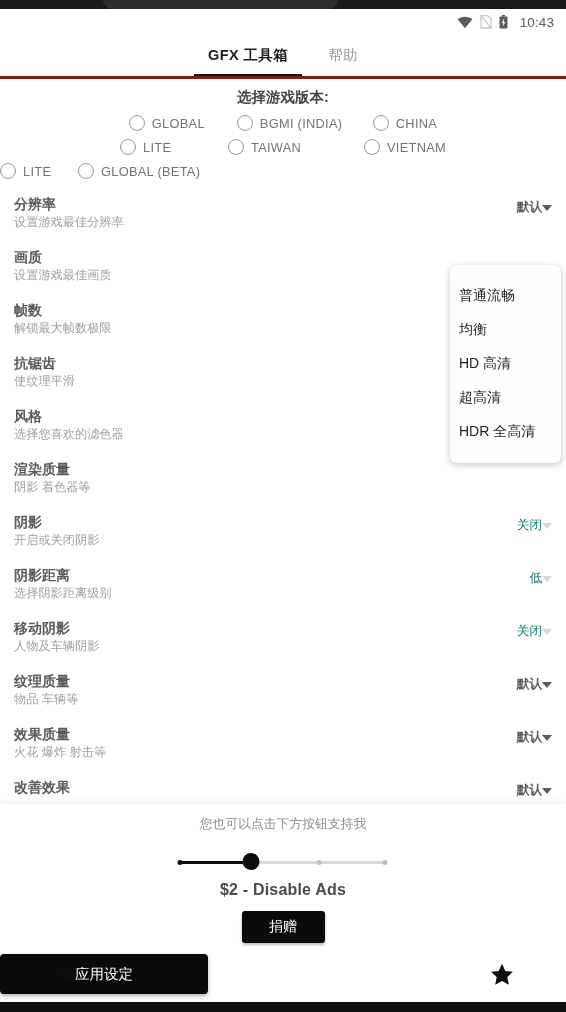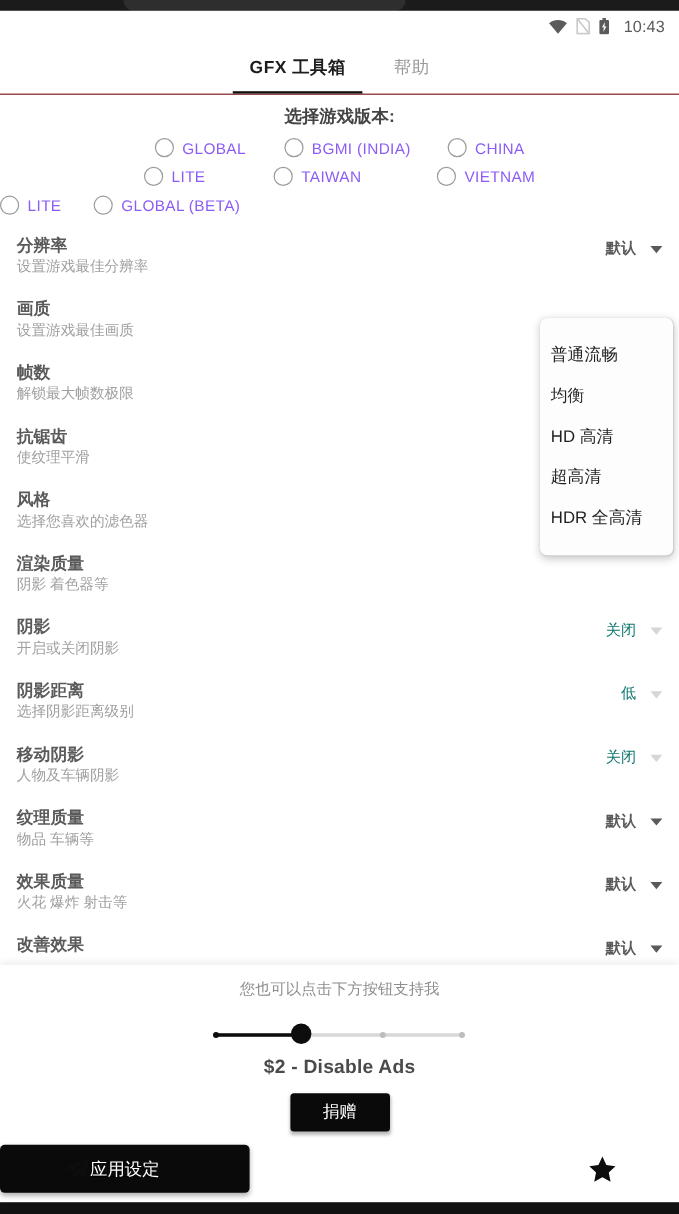--- a/index.html
+++ b/index.html
@@ -49,21 +49,21 @@
     font-size:13.5px; color:#5b5b5b; margin-left:5px;
     letter-spacing:0.1px;
   }
 
   
   .tabbar {
     position:relative;
     height:44px; width:100%;
     background:#ffffff;
     display:flex; align-items:stretch; justify-content:center;
-    border-bottom:1px solid #7f1d1d;
+    border-bottom:3px solid #7f1d1d;
     text-align:center;
   }
   .tab {
     display:flex; align-items:center; justify-content:center;
     padding:0 20px;
     position:relative;
     cursor:pointer;
   }
   .tab-label { font-size:14.5px; color:#9a9a9a; letter-spacing:0.4px; }
   .tab.active .tab-label { color:#1d1d1d; font-weight:bold; }
@@ -83,21 +83,21 @@
   .radio-row { display:flex; justify-content:center; }
   .radio-item {
     display:flex; align-items:center; gap:7px;
     cursor:pointer;
   }
   .radio-circle {
     width:16px; height:16px; border-radius:50%;
     border:1.6px solid #9b9b9b; flex:0 0 auto;
   }
   .radio-text {
-    font-size:12.8px; color:#8b5cf6; letter-spacing:0.3px;
+    font-size:12.8px; color:#737373; letter-spacing:0.3px;
     white-space:nowrap;
   }
 
   
   .settings {
     position:relative;
     background:#fff;
     padding:10px 14px 0 14px;
   }
   .setting-row {
@@ -107,21 +107,21 @@
     cursor:pointer;
   }
   .setting-texts { display:flex; flex-direction:column; gap:1px; }
   .setting-title {
     font-size:14px; font-weight:bold; color:#5a5a5a; line-height:18px;
   }
   .setting-sub {
     font-size:12.2px; color:#a0a0a0; line-height:16px;
   }
   .setting-value {
-    display:flex; align-items:center; gap:12px;
+    display:flex; align-items:center; 
     padding-top:4px;
   }
   .value-text { font-size:12.6px; color:#5a5a5a; font-weight:bold; }
   .caret {
     width:0; height:0;
     border-left:5.5px solid transparent;
     border-right:5.5px solid transparent;
     border-top:6.5px solid #5a5a5a;
   }
   .setting-row.dim .value-text { color:#0f766e; font-weight:normal; }

